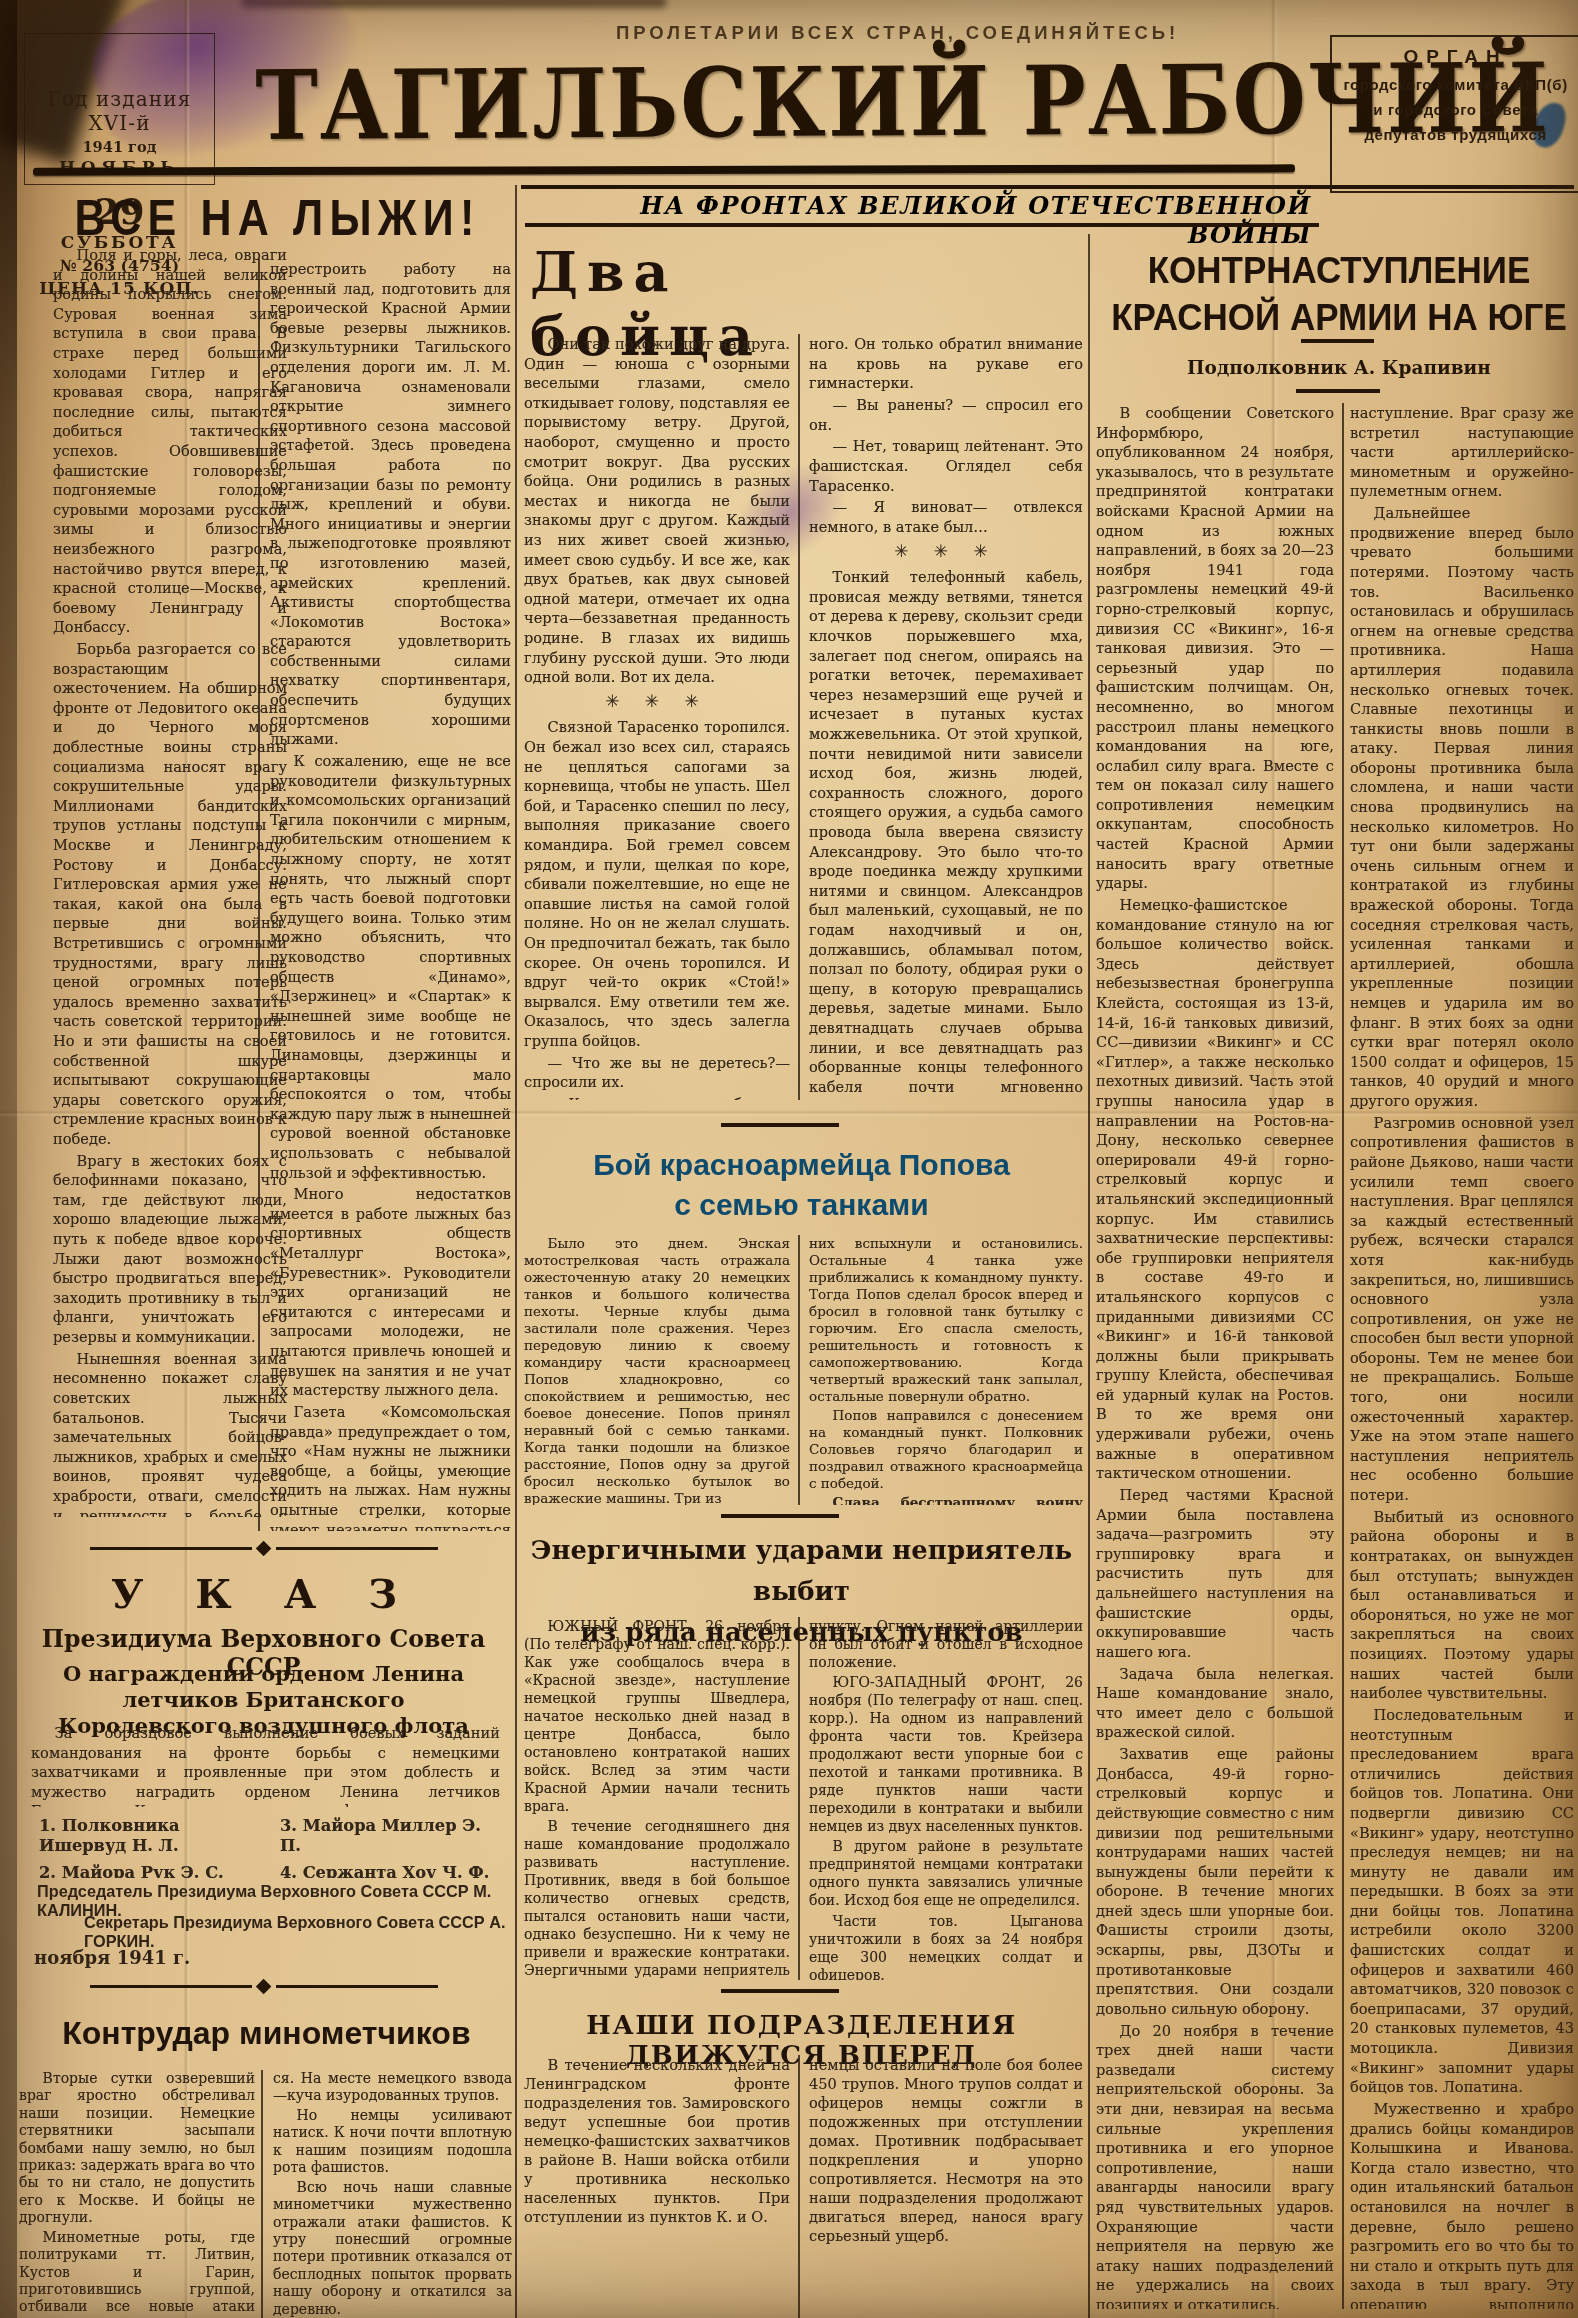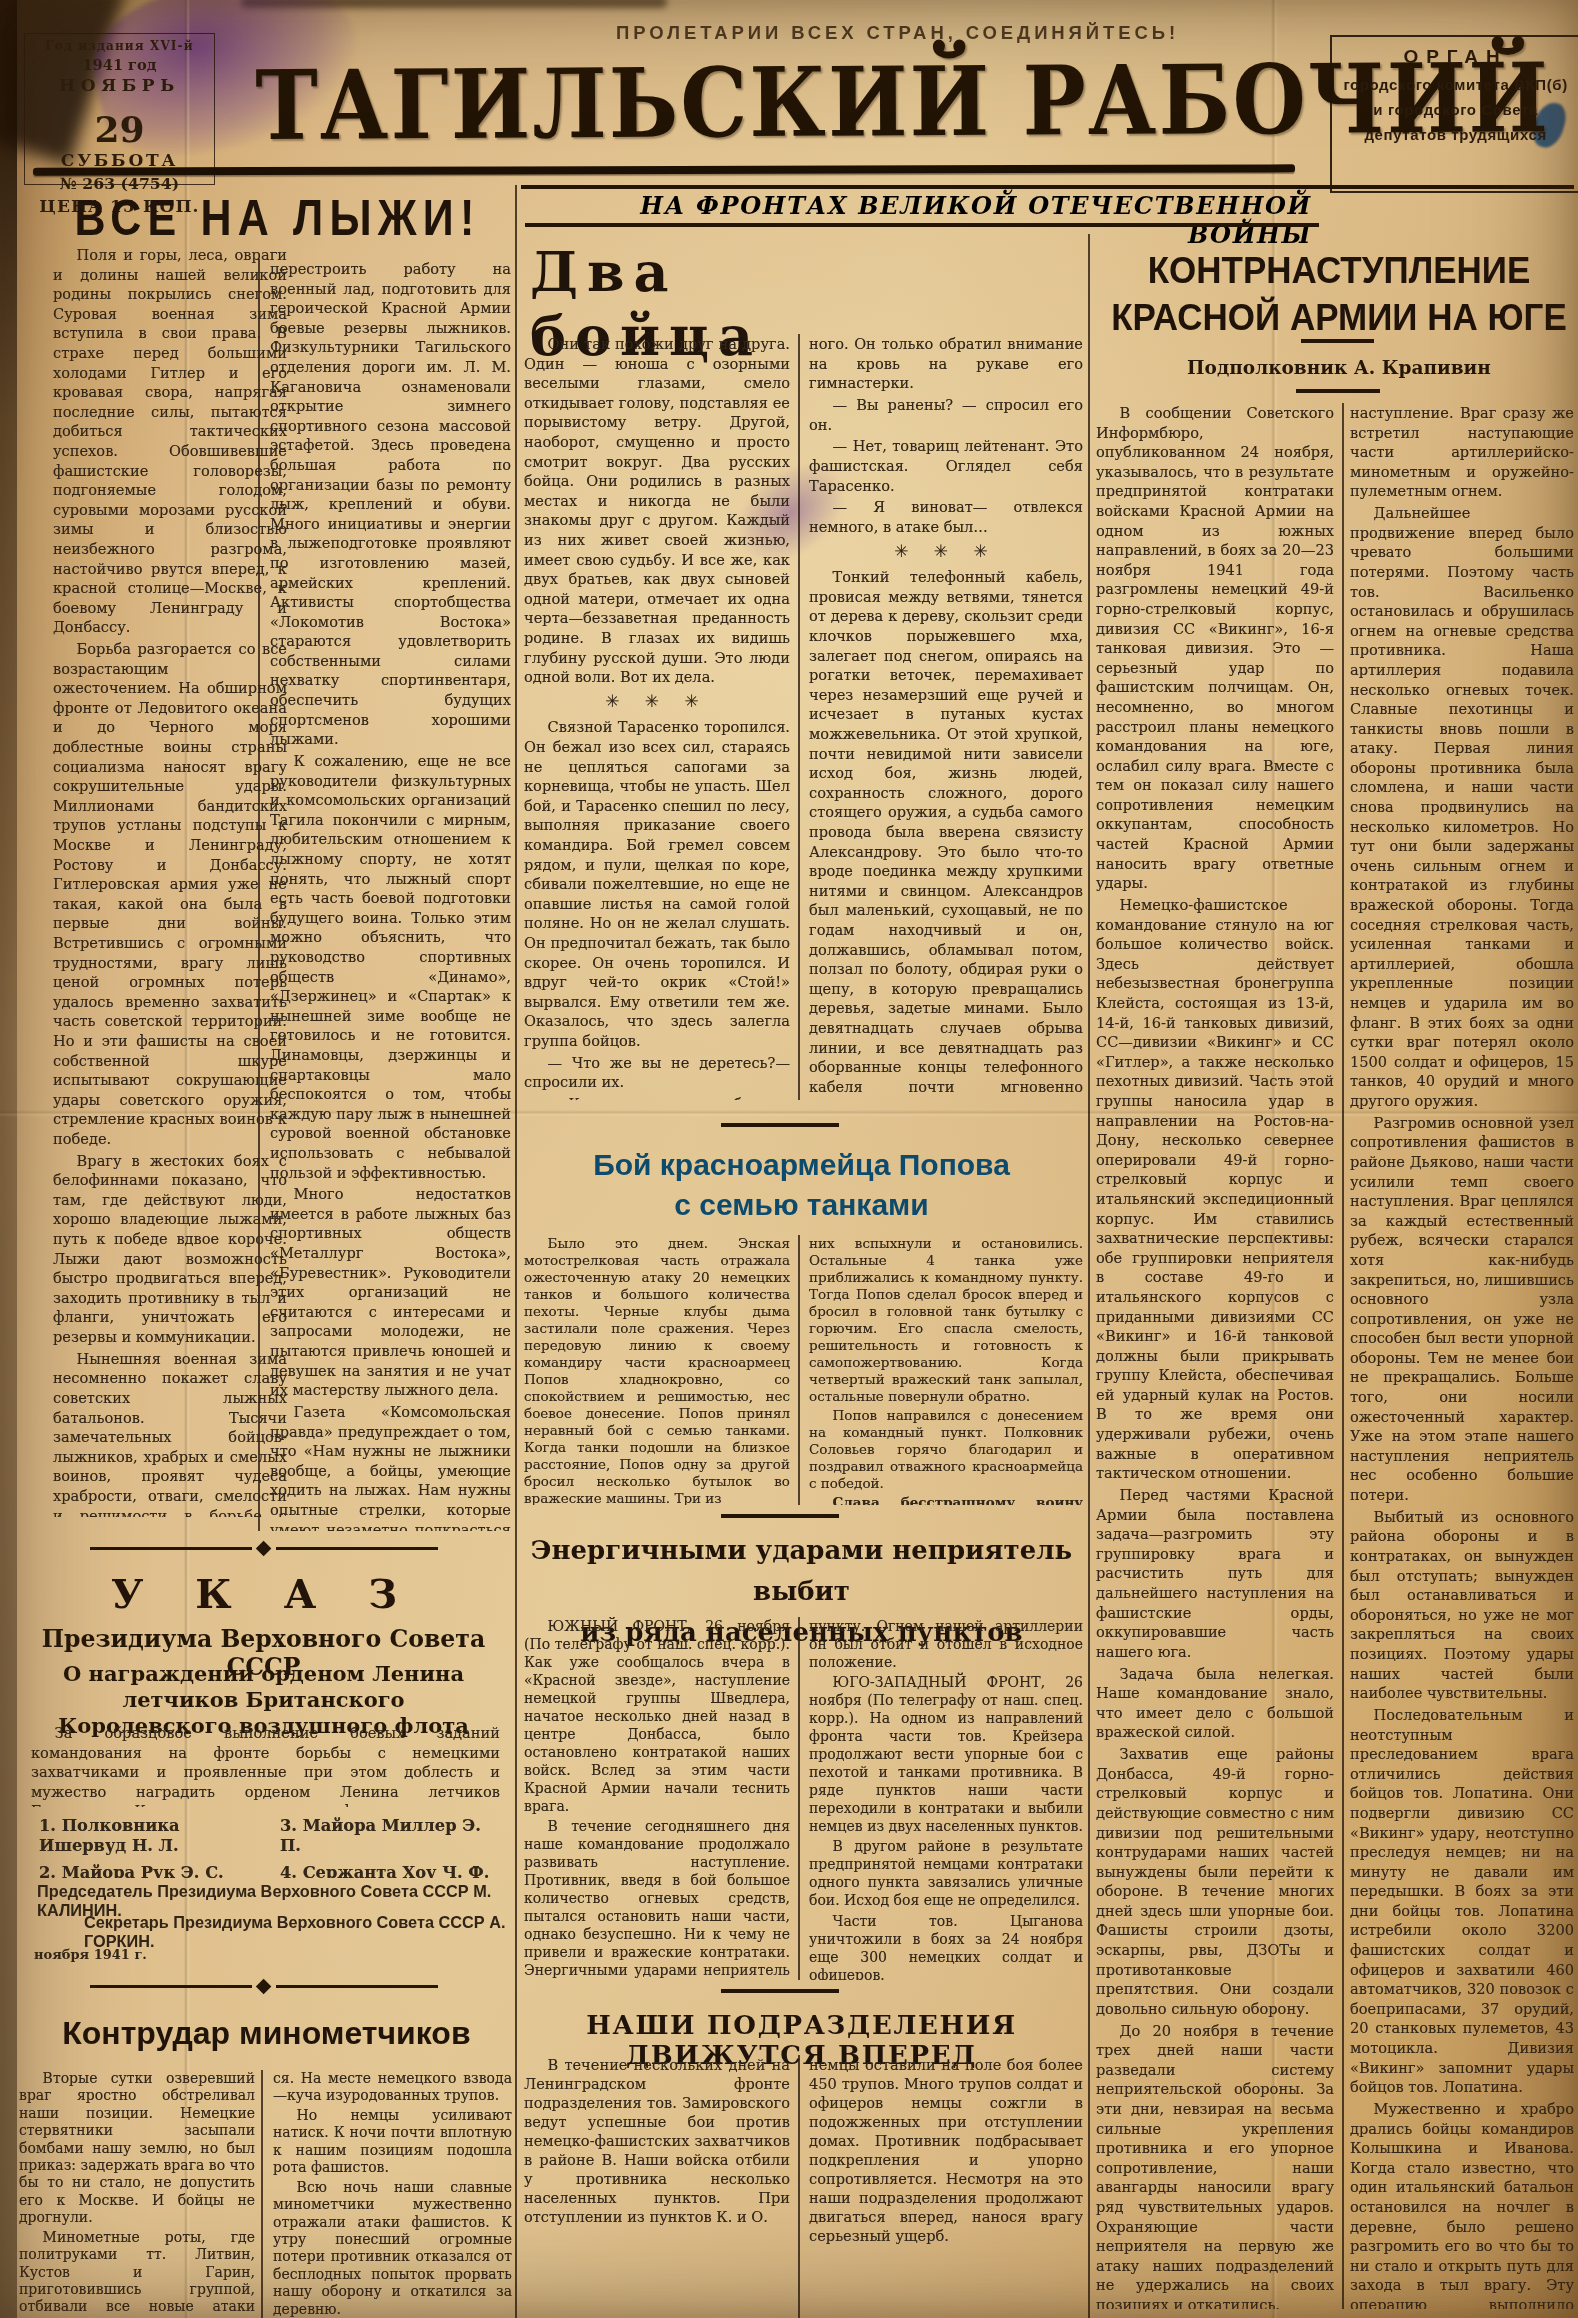--- a/index.html
+++ b/index.html
@@ -33,21 +33,21 @@
   .crease-v1{position:absolute;left:184px;top:0;width:5.6px;height:2319px;
     background:linear-gradient(90deg,rgba(0,0,0,0),rgba(84,54,22,.22),rgba(255,240,200,.25),rgba(0,0,0,0));}
   .crease-v2{position:absolute;left:1271px;top:0;width:6.7px;height:2319px;
     background:linear-gradient(90deg,rgba(0,0,0,0),rgba(84,54,22,.18),rgba(255,240,200,.2),rgba(0,0,0,0));}
   .crease-h1{position:absolute;left:0;top:1110px;width:1578px;height:6.7px;
     background:linear-gradient(180deg,rgba(0,0,0,0),rgba(84,54,22,.14),rgba(255,240,200,.18),rgba(0,0,0,0));}
   
   .date-box{position:absolute;left:23.6px;top:33px;width:183px;height:141px;
     border:1.7px solid rgba(40,25,12,.85);padding:4.5px 3.4px;text-align:center;
     font-family:"DejaVu Serif",serif;color:#2c1d0d;}
-  .date-box .l1{font-size:12px;font-weight:bold;letter-spacing:1.1px;}
+  .date-box .l1{font-size:20px;font-weight:normal;letter-spacing:1.1px;margin-top:48px;}
   .date-box .l2{font-size:14.6px;font-weight:bold;margin-top:3.4px;}
   .date-box .month{font-size:17px;font-weight:bold;letter-spacing:5.6px;margin-top:2.2px;}
   .date-box .day{font-size:36px;font-weight:bold;line-height:1;margin-top:16px;}
   .date-box .weekday{font-size:17px;font-weight:bold;letter-spacing:2.8px;margin-top:3.4px;}
   .date-box .issue{font-size:15.7px;font-weight:bold;margin-top:3.4px;}
   .date-box .price{font-size:17px;font-weight:bold;letter-spacing:1.1px;margin-top:3.4px;}
   .slogan{position:absolute;left:505px;top:22.4px;width:785px;text-align:center;
     font-family:"Liberation Sans",sans-serif;font-weight:bold;font-size:18.5px;letter-spacing:3.9px;
     color:rgba(46,29,12,.82);}
   .masthead{position:absolute;left:255px;top:49px;width:1043px;text-align:center;
@@ -94,21 +94,21 @@
   .ukaz-about{position:absolute;left:17px;top:1661px;width:493px;text-align:center;
     font-weight:bold;font-size:21px;line-height:26px;color:#241708;}
   #ukaz-intro{left:31px;top:1723px;width:469px;height:84px;}
   .awardees .para{text-indent:0;font-weight:bold;font-size:16.3px;margin-bottom:7.9px;text-align:left;}
   #ukaz-award-l{left:39px;top:1816px;width:213px;height:62px;}
   #ukaz-award-r{left:280px;top:1816px;width:224px;height:62px;}
   .ukaz-sig1{position:absolute;left:37px;top:1882px;width:471px;font-family:"Liberation Sans",sans-serif;
     font-weight:bold;font-size:16.3px;}
   .ukaz-sig2{position:absolute;left:84px;top:1913px;width:449px;font-family:"Liberation Sans",sans-serif;
     font-weight:bold;font-size:16.3px;}
-  .ukaz-date{position:absolute;left:34px;top:1947px;font-size:13px;font-weight:bold;}
+  .ukaz-date{position:absolute;left:34px;top:1947px;font-size:18px;font-weight:bold;}
   
   .mortar-headline{position:absolute;left:22.4px;top:2015px;width:488px;text-align:center;
     font-family:"Liberation Sans",sans-serif;font-weight:bold;font-size:32px;color:#20130a;}
   #mortar-col1{left:19px;top:2070px;width:236px;height:248px;}
   #mortar-col2{left:273px;top:2070px;width:239px;height:248px;}
   
   .dva-headline{position:absolute;left:530px;top:240px;width:404px;text-align:left;
     font-weight:bold;font-size:54px;letter-spacing:9px;color:#20130a;}
   #dva-col1{left:524px;top:334px;width:266px;height:766px;}
   #dva-col2{left:809px;top:334px;width:274px;height:766px;}

